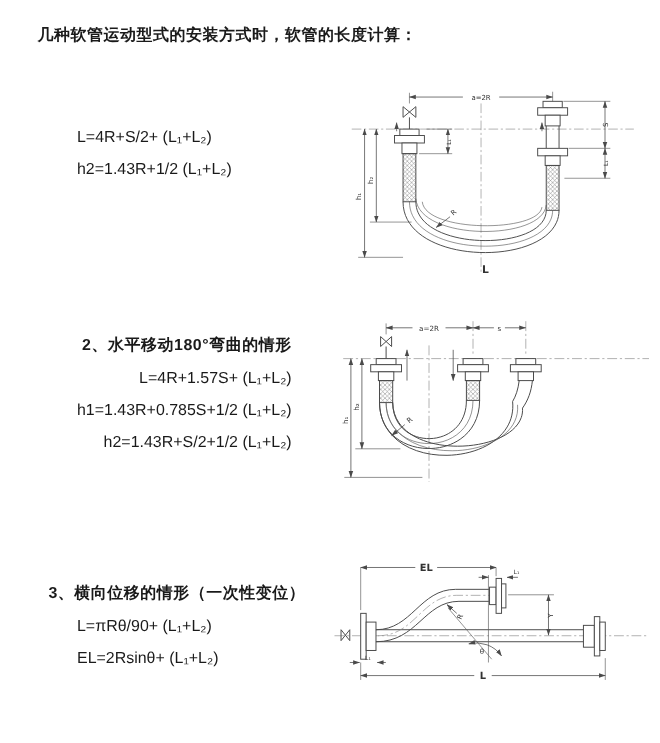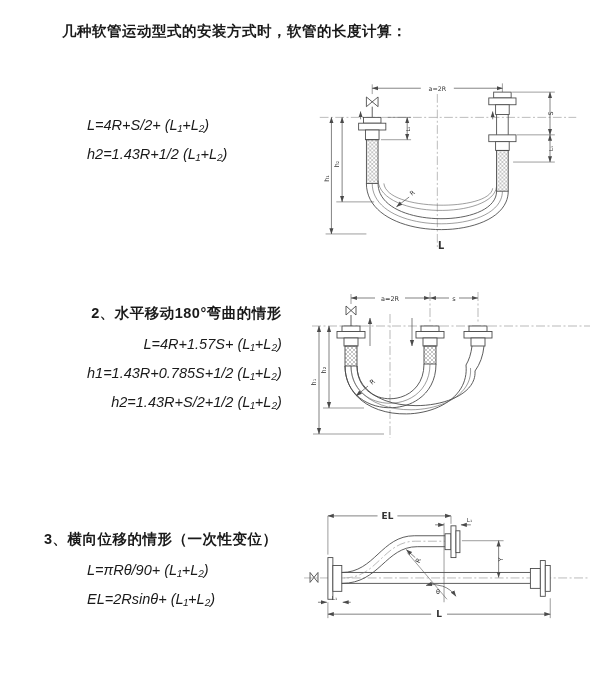--- a/index.html
+++ b/index.html
@@ -3,25 +3,25 @@
 <meta charset="utf-8">
 <style>
   html,body{margin:0;padding:0;}
   body{
     width:600px;height:675px;position:relative;background:#ffffff;
     font-family:"Liberation Sans","DejaVu Sans",sans-serif;color:#1a1a1a;
     overflow:hidden;
   }
   .doc-title{
     position:absolute;left:34px;top:22px;font-size:14.5px;font-weight:bold;
-    letter-spacing:0.5px;white-space:nowrap;margin-left:28px;
+    letter-spacing:0.5px;white-space:nowrap;
   }
   .sec{position:absolute;}
   .sec .heading{font-size:14.5px;font-weight:bold;white-space:nowrap;letter-spacing:0.5px;}
-  .sec .formula{font-size:14.5px;margin:13px 0 0 43px;white-space:nowrap;font-style:italic;}
+  .sec .formula{font-size:14.5px;margin:13px 0 0 26px;white-space:nowrap;}
   .diag{position:absolute;}
   #d1{left:312px;top:76px;}
   #d2{left:306px;top:286px;}
   #d3{left:300px;top:503px;}
   svg{display:block;}
   svg text{font-family:"DejaVu Sans",sans-serif;fill:#333;}
   .ln{fill:none;stroke:#4a4a4a;stroke-width:0.9;}
   .thin{fill:none;stroke:#5a5a5a;stroke-width:0.6;}
   .cl{fill:none;stroke:#8a8a8a;stroke-width:0.6;stroke-dasharray:9 2.5 2 2.5;}
   .dim{fill:none;stroke:#4a4a4a;stroke-width:0.7;}

